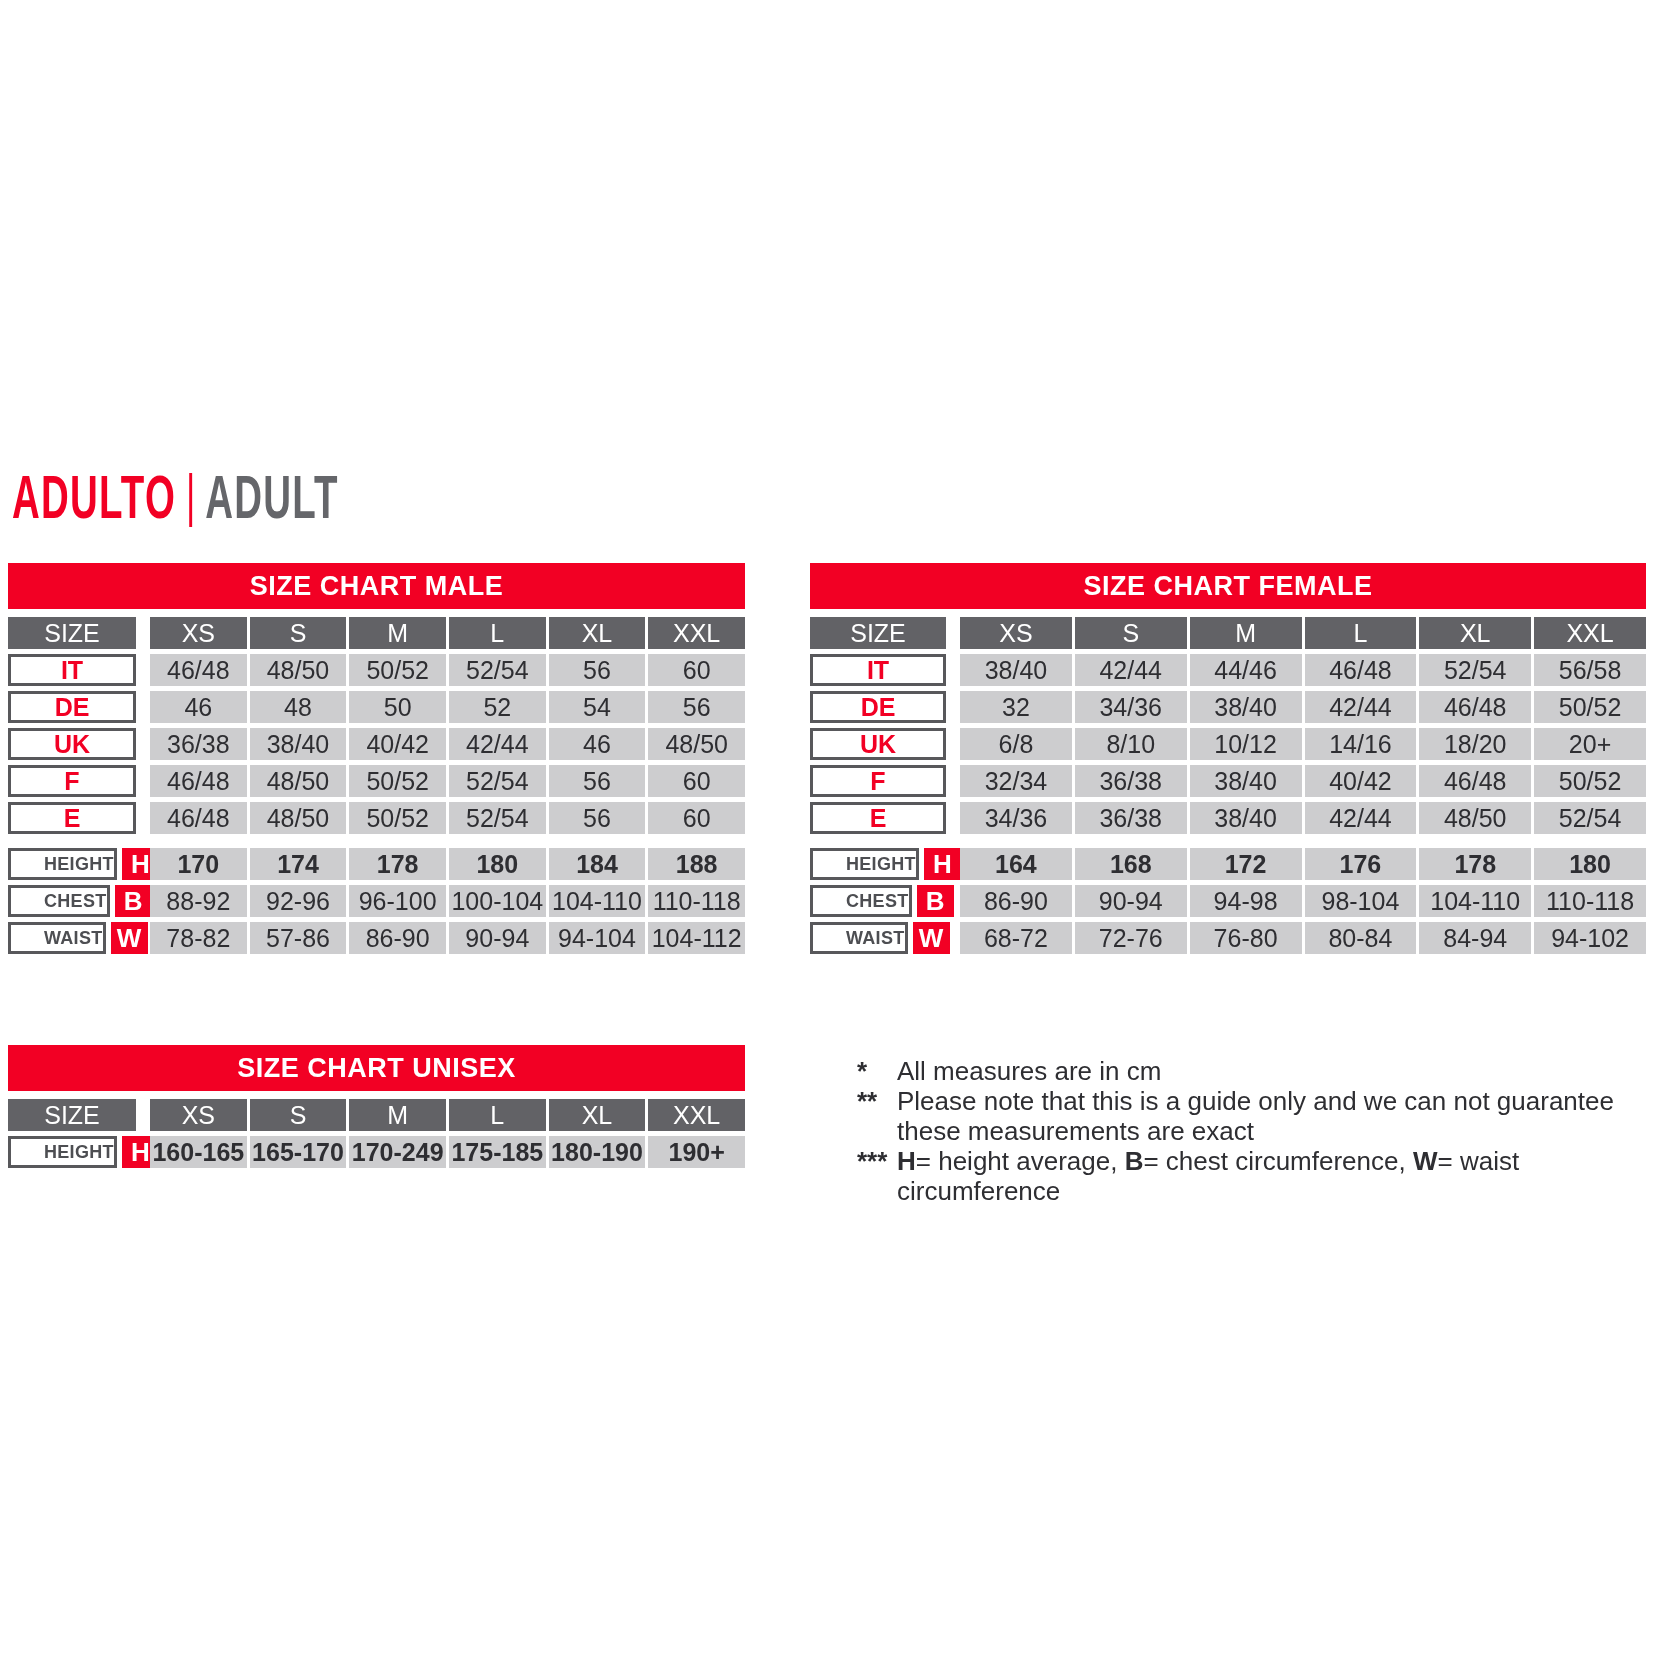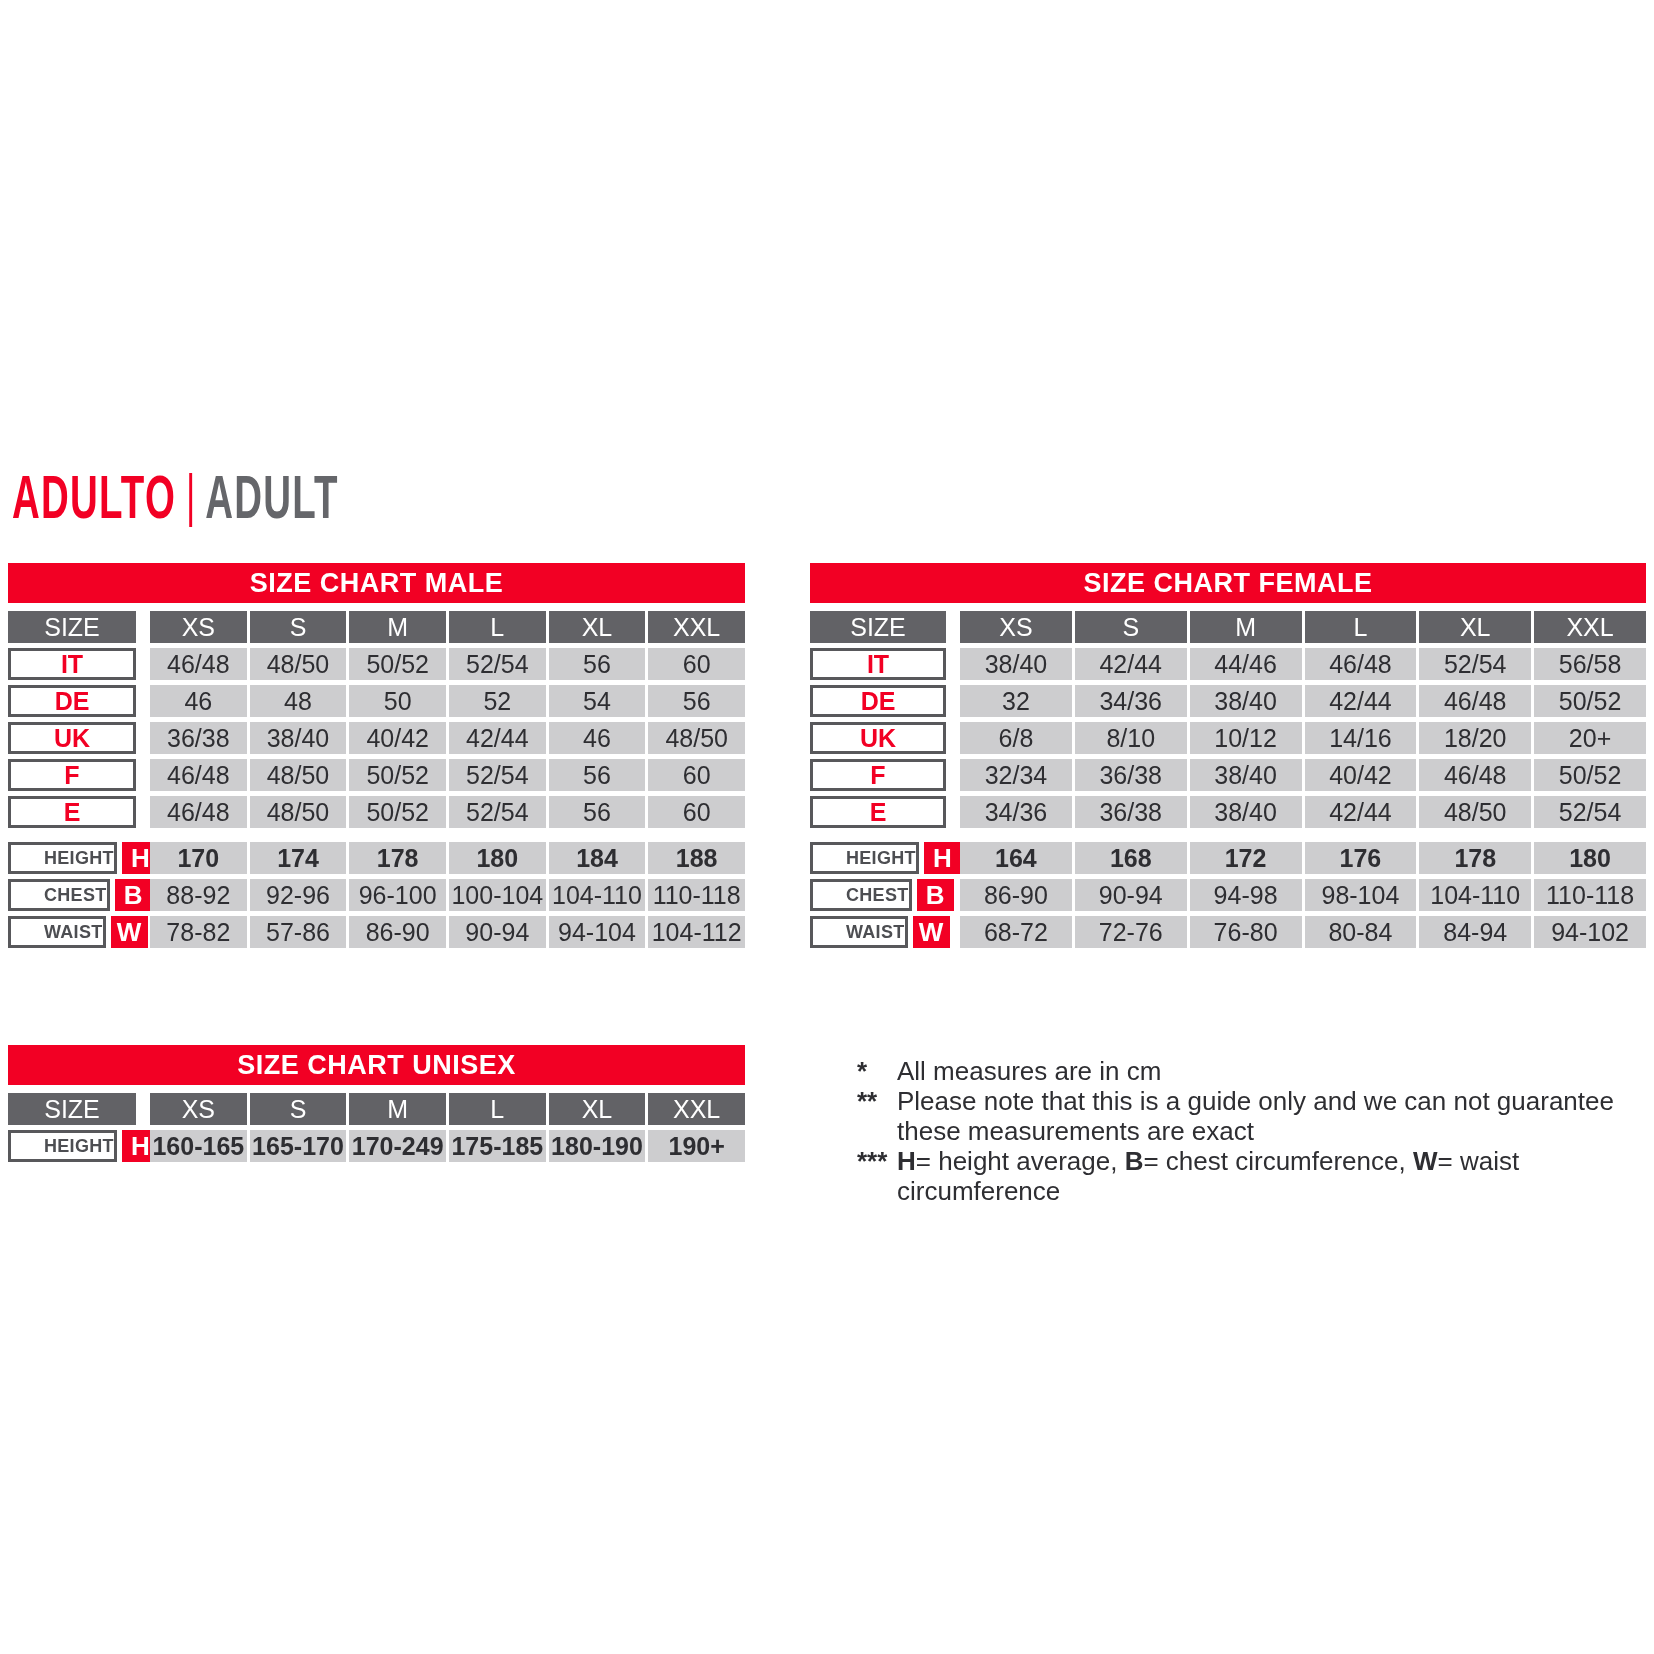--- a/index.html
+++ b/index.html
@@ -35,21 +35,21 @@
     color:var(--titlegray);font-size:62px;font-weight:bold;letter-spacing:2px;line-height:1;
   }
 
   
   .chart{position:absolute;}
   #chart-male   {left:8px;   top:563px; width:737px; --labelw:128px;}
   #chart-female {left:810px; top:563px; width:836px; --labelw:136px;}
   #chart-unisex {left:8px;   top:1045px;width:737px; --labelw:128px;}
 
   .band{
-    height:40px;margin-bottom:8px;background:var(--red);
+    height:46px;margin-bottom:8px;background:var(--red);
     color:#fff;font-weight:bold;font-size:27px;letter-spacing:0.5px;
     display:flex;align-items:center;justify-content:center;
   }
   .row{height:32px;margin-bottom:5px;display:flex;}
   .first-measure{margin-top:14px;}
 
   .label-slot{width:var(--labelw);margin-right:14px;display:flex;flex:0 0 auto;}
 
   .header-size-cell{
     flex:1;background:var(--dkgray);color:#fff;font-size:25px;

